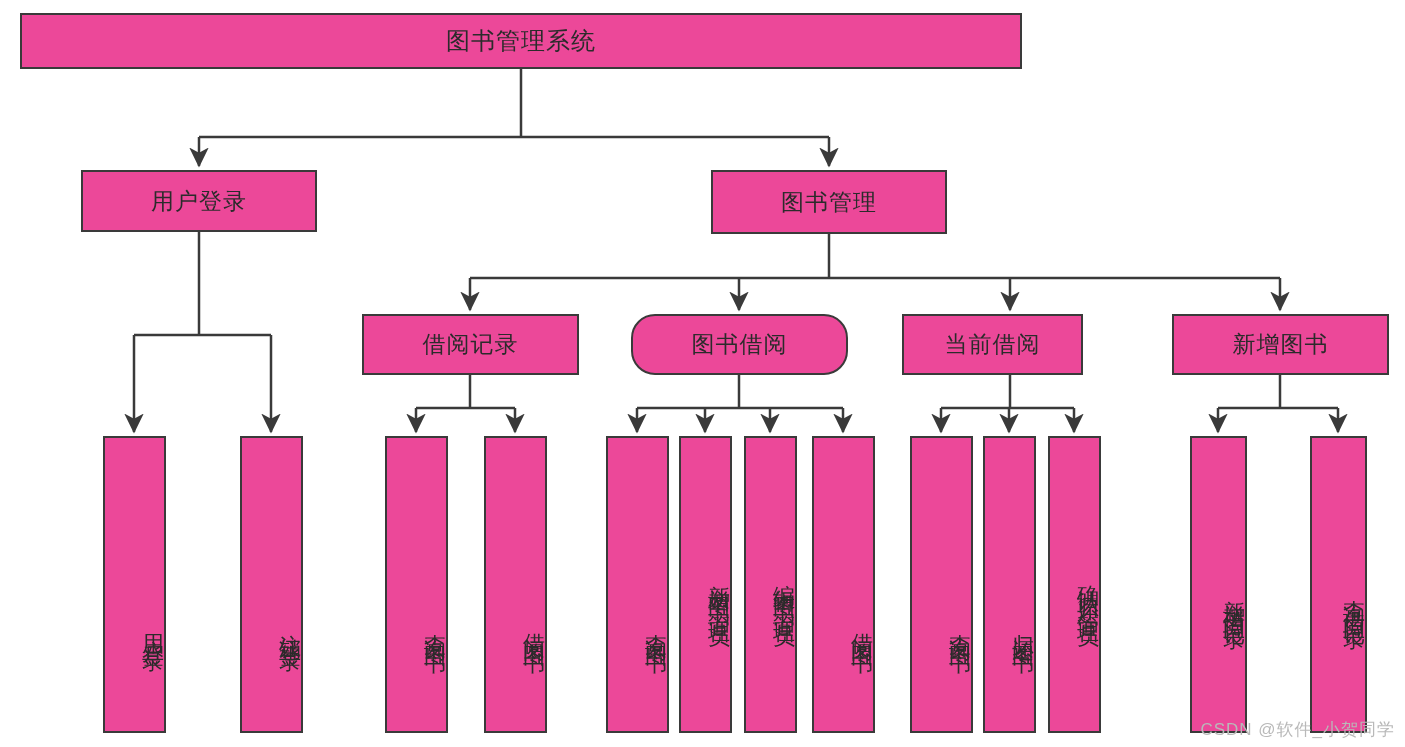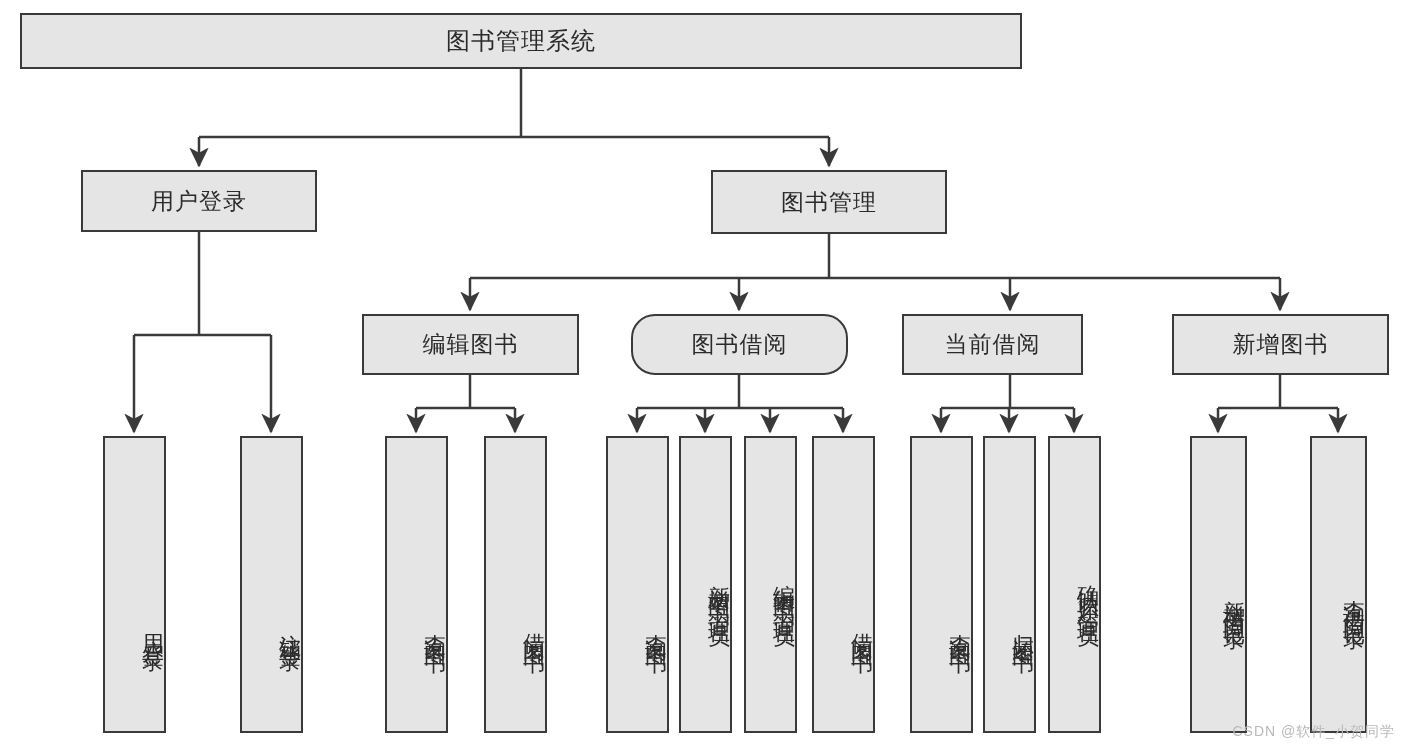--- a/index.html
+++ b/index.html
@@ -7,21 +7,21 @@
     font-family:"Liberation Sans","DejaVu Sans",sans-serif;
     width:1405px;height:747px;overflow:hidden;
   }
   #canvas{position:relative;width:1405px;height:747px;background:#ffffff;}
   svg.lines{position:absolute;left:0;top:0;width:1405px;height:747px;pointer-events:none;}
 
   .node{
     position:absolute;
     box-sizing:border-box;
     border:2.5px solid #3a3a3a;
-    background:#e5e5e5;
+    background:#ec4899;
     display:flex;
     align-items:center;
     justify-content:center;
     color:#2b2b2b;
   }
   .node.h{
     font-size:23px;
     letter-spacing:1px;
   }
   .node.v{
@@ -36,21 +36,21 @@
   }
   .node.v.pad-s{padding-top:86px;}
   .node.v.pad-m{padding-top:30px;}
   .node.v.pad-l{padding-top:18px;}
   .node.title{font-size:24px;}
 
   .watermark{
     position:absolute;
     right:10px;
     bottom:6px;
-    font-size:14px;
+    font-size:17px;
     color:#b9b9b9;
     letter-spacing:1px;
     white-space:nowrap;
   }
 </style>
 </head>
 <body>
 
 <div id="canvas">
 
@@ -109,21 +109,21 @@
   </div>
 
   <div class="node h" style="left:81px;top:170px;width:236px;height:62px;">
     <span>用户登录</span>
   </div>
   <div class="node h" style="left:711px;top:170px;width:236px;height:64px;">
     <span>图书管理</span>
   </div>
 
   <div class="node h" style="left:362px;top:314px;width:217px;height:61px;">
-    <span>编辑图书</span>
+    <span>借阅记录</span>
   </div>
   <div class="node h" style="left:631px;top:314px;width:217px;height:61px;border-radius:24px;">
     <span>图书借阅</span>
   </div>
   <div class="node h" style="left:902px;top:314px;width:181px;height:61px;">
     <span>当前借阅</span>
   </div>
   <div class="node h" style="left:1172px;top:314px;width:217px;height:61px;">
     <span>新增图书</span>
   </div>

